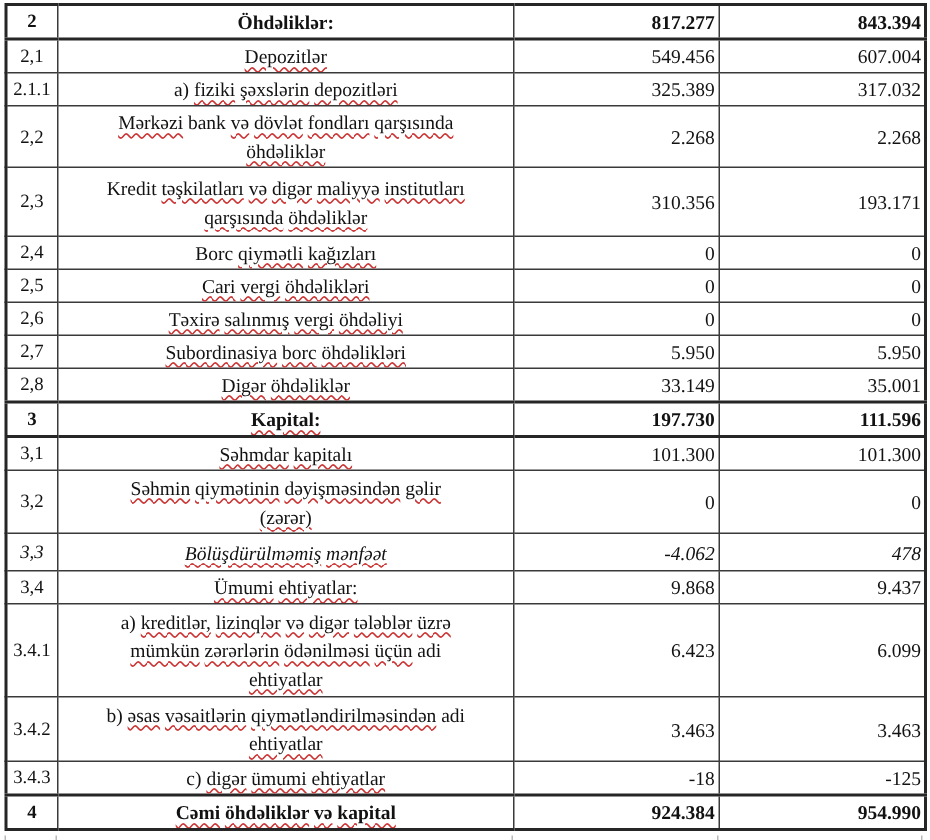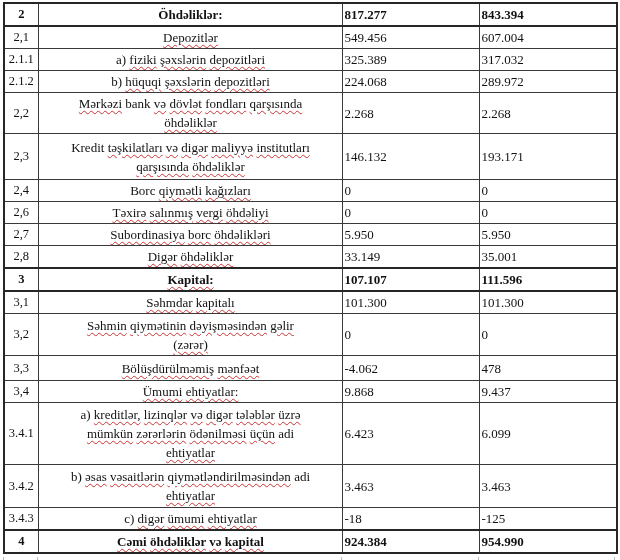--- a/index.html
+++ b/index.html
@@ -23,21 +23,21 @@
   td {
     border: 1px solid #3a3a3a;
     vertical-align: middle;
     font-size: 13px;
     line-height: 19px;
     padding: 1px 2px;
     overflow: hidden;
   }
   td.num  { text-align: center; font-size: 12.5px; padding: 0 1px; }
   td.desc { text-align: center; padding: 1px 3px 1px 4px; white-space: pre-wrap; }
-  td.val  { text-align: left; }
+  td.val  { text-align: right; }
 
   tr.section td {
     font-weight: bold;
     border-top-width: 2px;
     border-bottom-width: 2px;
     border-top-color: #262626;
     border-bottom-color: #262626;
   }
   tr.section td.desc { text-align: center; white-space: normal; }
 
@@ -79,43 +79,43 @@
           <td class="desc"><span class="word sq">Depozitlər</span></td>
           <td class="val">549.456</td>
           <td class="val">607.004</td>
         </tr>
         <tr style="height: 20px;">
           <td class="num">2.1.1</td>
           <td class="desc"><span class="word">a)</span> <span class="word sq">fiziki</span> <span class="word sq">şəxslərin</span> <span class="word sq">depozitləri</span></td>
           <td class="val">325.389</td>
           <td class="val">317.032</td>
         </tr>
-        <tr style="height: 21px;">
-          <td class="num">2.1.2</td>
-          <td class="desc"><span class="word">b)</span> <span class="word sq">hüquqi</span> <span class="word sq">şəxslərin</span> <span class="word sq">depozitləri</span></td>
-          <td class="val">224.068</td>
-          <td class="val">289.972</td>
-        </tr>
         <tr style="height: 40px;">
           <td class="num">2,2</td>
           <td class="desc"><span class="word sq">Mərkəzi</span> <span class="word">bank</span> <span class="word sq">və</span> <span class="word sq">dövlət</span> <span class="word sq">fondları</span> <span class="word sq">qarşısında</span>
 <span class="word sq">öhdəliklər</span></td>
           <td class="val">2.268</td>
           <td class="val">2.268</td>
         </tr>
         <tr style="height: 46px; padding-left: 20px;">
           <td class="num">2,3</td>
           <td class="desc"><span class="word">Kredit</span> <span class="word sq">təşkilatları</span> <span class="word sq">və</span> <span class="word sq">digər</span> <span class="word sq">maliyyə</span> <span class="word sq">institutları</span>
 <span class="word sq">qarşısında</span> <span class="word sq">öhdəliklər</span></td>
-          <td class="val">146.132</td>
+          <td class="val">310.356</td>
           <td class="val">193.171</td>
         </tr>
         <tr style="height: 22px;">
           <td class="num">2,4</td>
           <td class="desc"><span class="word">Borc</span> <span class="word sq">qiymətli</span> <span class="word sq">kağızları</span></td>
+          <td class="val">0</td>
+          <td class="val">0</td>
+        </tr>
+        <tr style="height: 22px;">
+          <td class="num">2,5</td>
+          <td class="desc"><span class="word sq">Cari</span> <span class="word sq">vergi</span> <span class="word sq">öhdəlikləri</span></td>
           <td class="val">0</td>
           <td class="val">0</td>
         </tr>
         <tr style="height: 22px;">
           <td class="num">2,6</td>
           <td class="desc"><span class="word sq">Təxirə</span> <span class="word sq">salınmış</span> <span class="word sq">vergi</span> <span class="word sq">öhdəliyi</span></td>
           <td class="val">0</td>
           <td class="val">0</td>
         </tr>
         <tr style="height: 21px;">
@@ -126,37 +126,37 @@
         </tr>
         <tr style="height: 20px;">
           <td class="num">2,8</td>
           <td class="desc"><span class="word sq">Digər</span> <span class="word sq">öhdəliklər</span></td>
           <td class="val">33.149</td>
           <td class="val">35.001</td>
         </tr>
         <tr class="section" style="height: 21px;">
           <td class="num">3</td>
           <td class="desc"><span class="word sq">Kapital:</span></td>
-          <td class="val">107.107</td>
+          <td class="val">197.730</td>
           <td class="val">111.596</td>
         </tr>
         <tr style="height: 19px;">
           <td class="num">3,1</td>
           <td class="desc"><span class="word sq">Səhmdar</span> <span class="word sq">kapitalı</span></td>
           <td class="val">101.300</td>
           <td class="val">101.300</td>
         </tr>
         <tr style="height: 42px;">
           <td class="num">3,2</td>
           <td class="desc"><span class="word sq">Səhmin</span> <span class="word sq">qiymətinin</span> <span class="word sq">dəyişməsindən</span> <span class="word sq">gəlir</span>
 <span class="word sq">(zərər)</span></td>
           <td class="val">0</td>
           <td class="val">0</td>
         </tr>
-        <tr style="height: 25px;">
+        <tr style="height: 25px; font-style: italic;">
           <td class="num">3,3</td>
           <td class="desc"><span class="word sq">Bölüşdürülməmiş</span> <span class="word sq">mənfəət</span></td>
           <td class="val">-4.062</td>
           <td class="val">478</td>
         </tr>
         <tr style="height: 21px;">
           <td class="num">3,4</td>
           <td class="desc"><span class="word sq">Ümumi</span> <span class="word sq">ehtiyatlar:</span></td>
           <td class="val">9.868</td>
           <td class="val">9.437</td>

